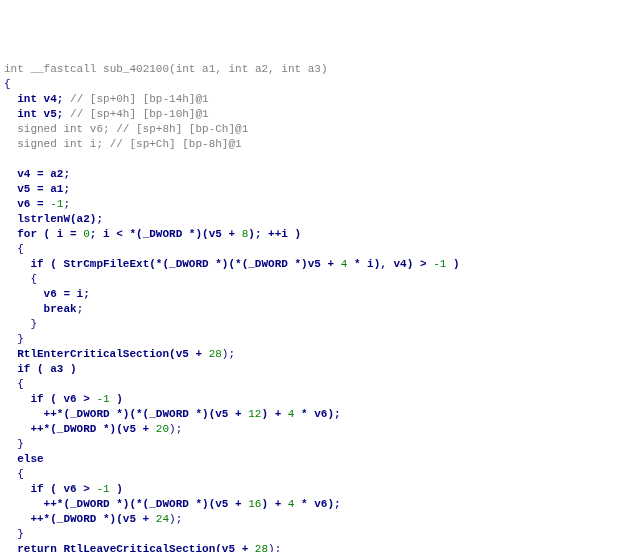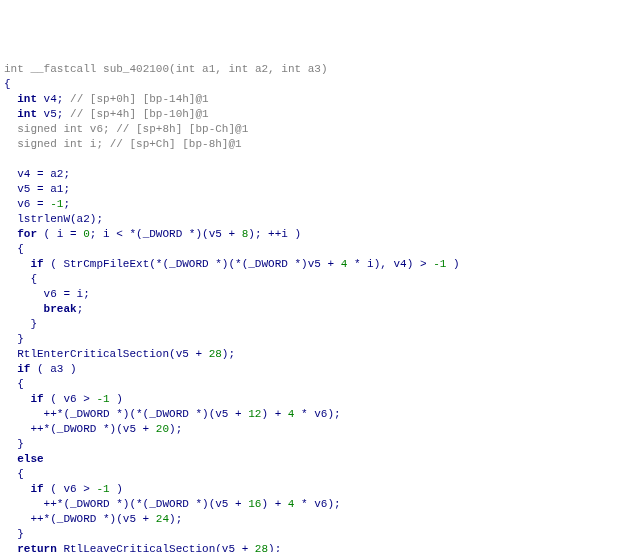--- a/index.html
+++ b/index.html
@@ -8,22 +8,22 @@
       font-size: 11px;
       line-height: 15px;
       background: #ffffff;
       padding: 2px 4px;
       width: 624px;
       white-space: pre;
       color: #000080;
     }
     .kw { color: #000080; font-weight: bold; }
     .ty { color: #000080; font-weight: bold; }
-    .id { color: #000080; font-weight: normal; }
-    .fn { color: #000080; font-weight: normal; }
+    .id { color: #000080; font-weight: bold; }
+    .fn { color: #000080; font-weight: bold; }
     .num { color: #008000; }
     .cm { color: #808080; margin-top: 38px; }
     .pn { color: #000080; }
     .line { min-height: 15px; }
   </style>
 </head>
 <body>
 
 
 

